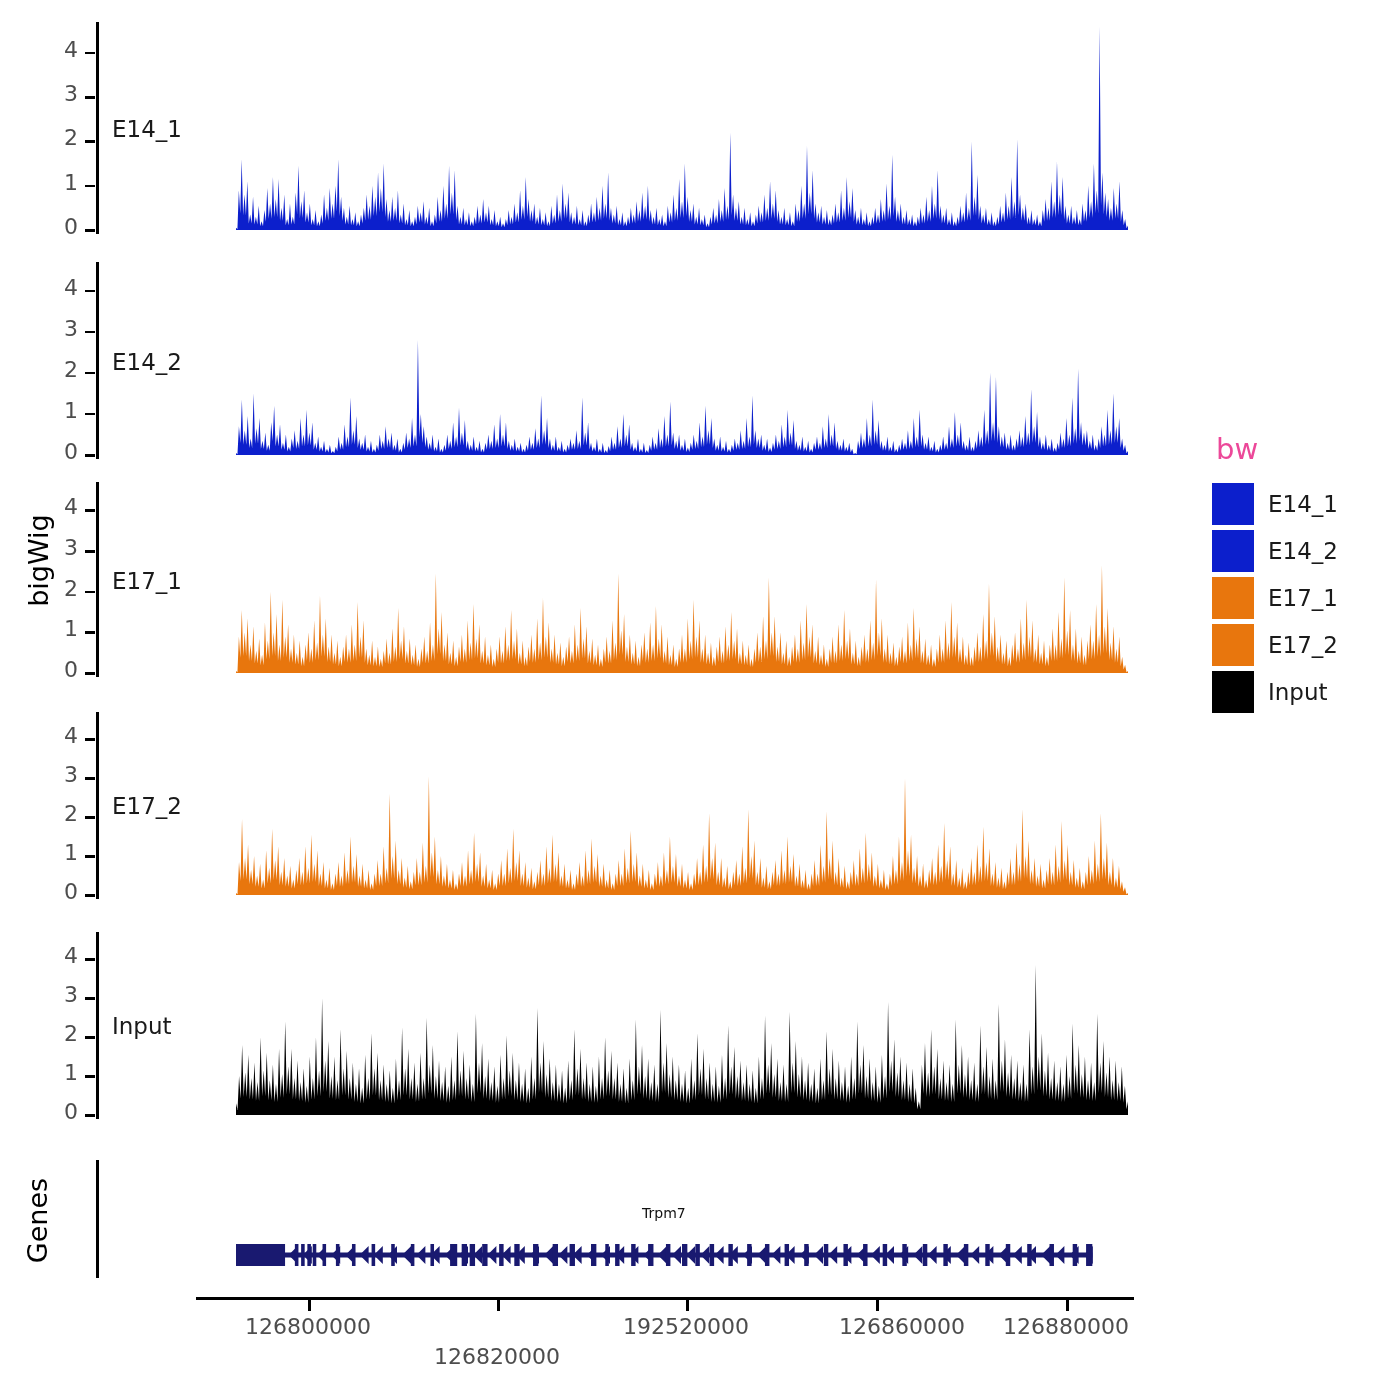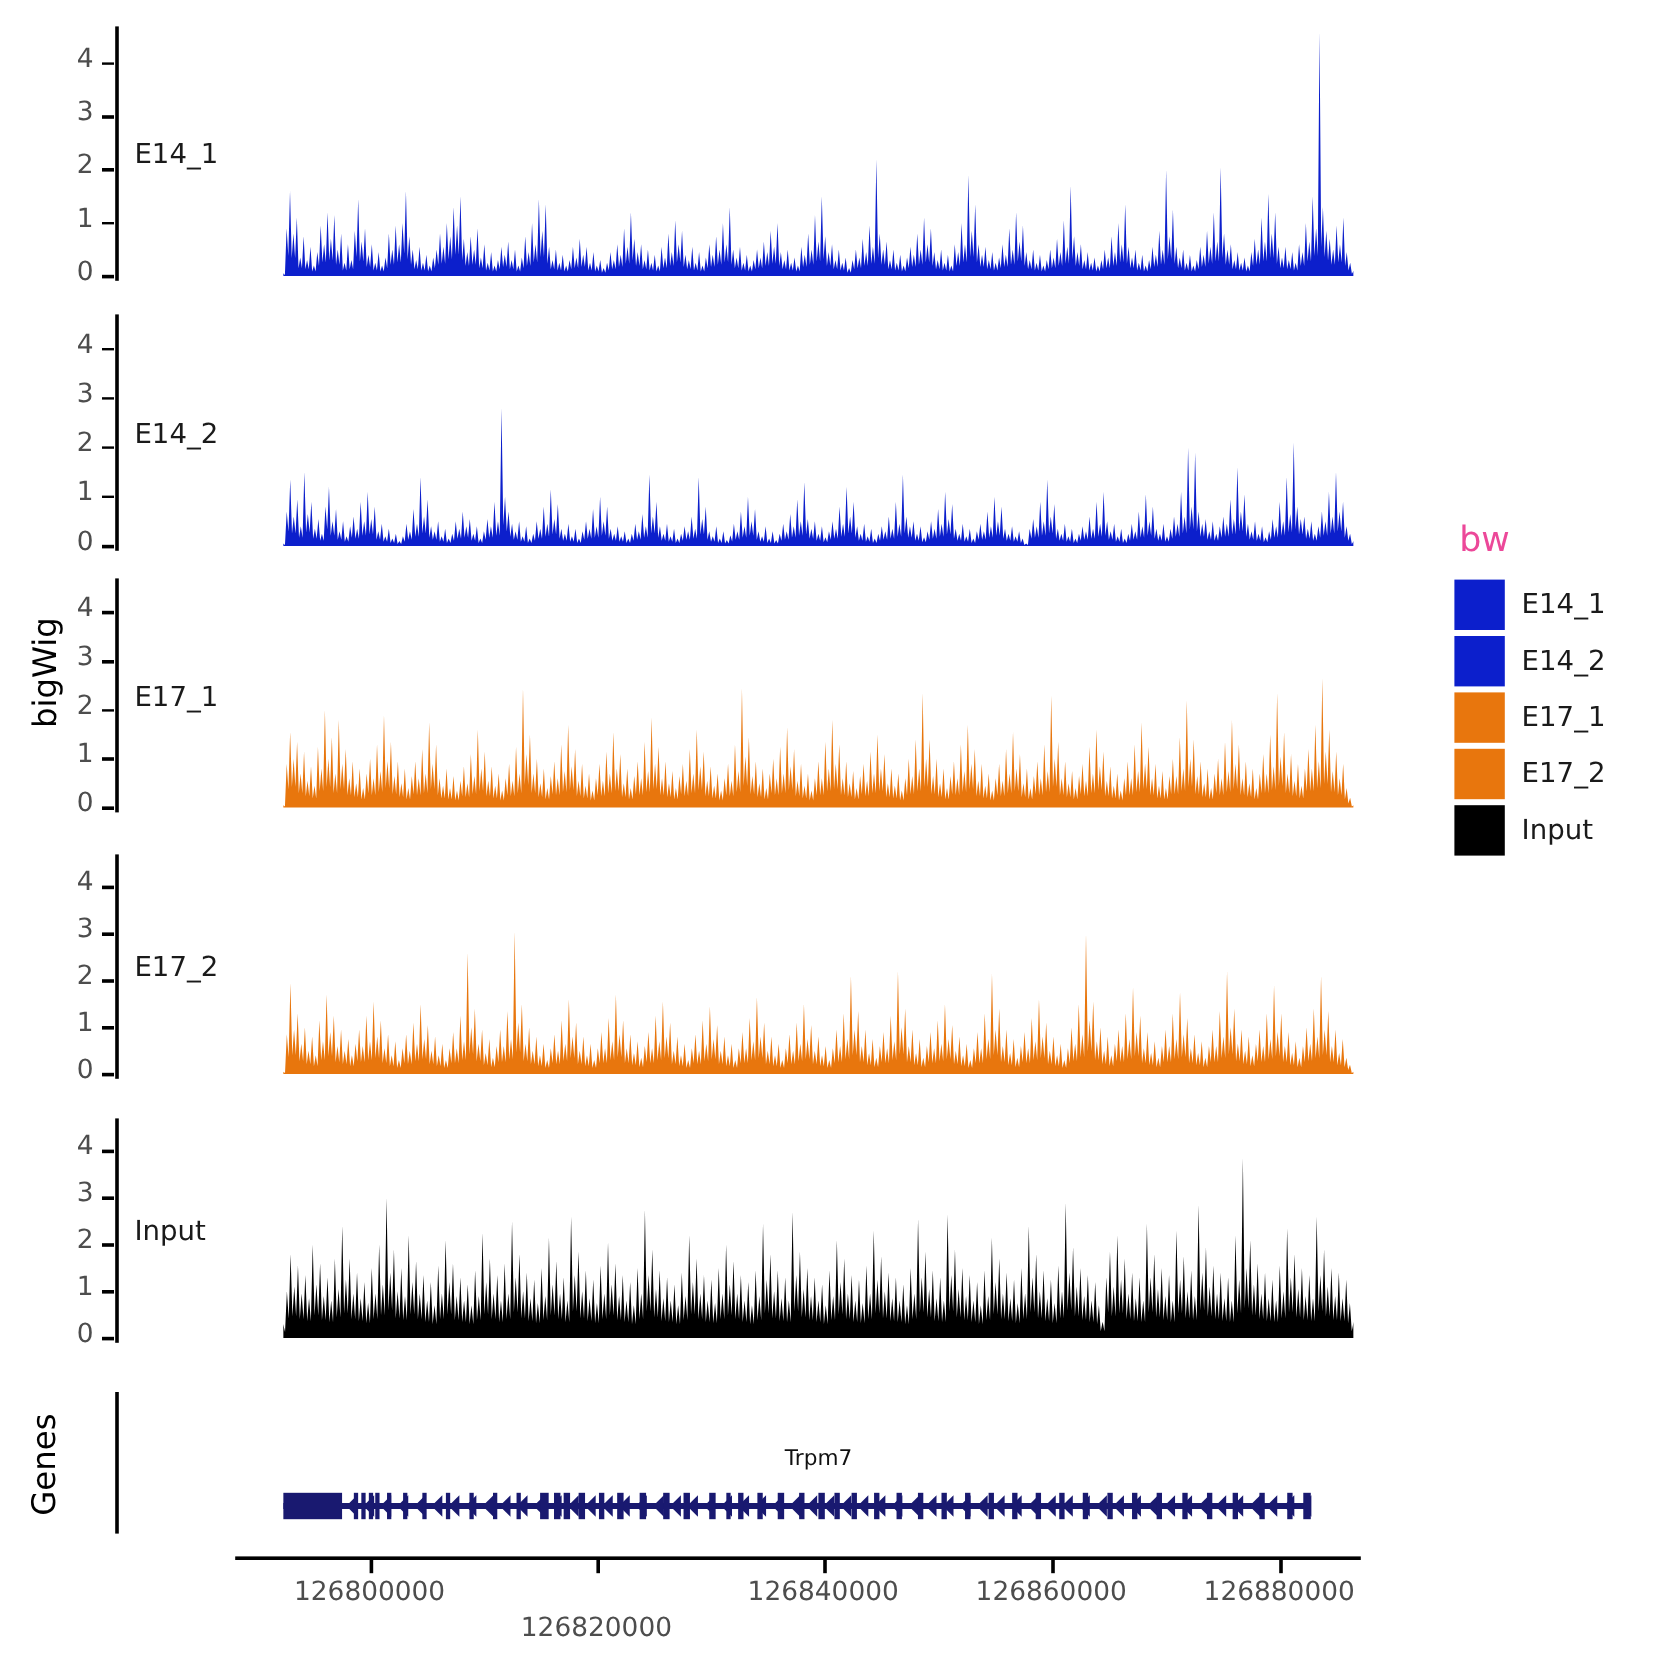--- a/index.html
+++ b/index.html
@@ -40,22 +40,22 @@
     position:absolute; top:1314px; font-size:22px; color:#4d4d4d;
     width:220px; text-align:center; white-space:nowrap;
   }
   #xaxis-title{
     position:absolute; top:1348px; left:196px; width:938px; text-align:center;
     font-size:30px; color:#000;
   }
 
   
   #gene-label{
-    position:absolute; font-size:18px; color:#111; white-space:nowrap;
-    left:642px; top:1205px;margin-left:12px;
+    position:absolute; font-size:14px; color:#111; white-space:nowrap;
+    left:642px; top:1205px;
   }
 
   
   #legend{ position:absolute; left:1212px; top:432px; width:180px; }
   #legend-title{ font-size:29px; color:#ec4899; margin:0 0 14px 4px; }
   .legend-row{ display:flex; align-items:center; height:47px; }
   .legend-key{ width:42px; height:42px; flex:0 0 42px; }
   .legend-text{ font-size:23px; color:#1a1a1a; margin-left:14px; white-space:nowrap; }
 </style>
 </head>
@@ -186,23 +186,23 @@
     </div>
   <div id="gene-label">Trpm7</div>
 
   <div id="xaxis-line"></div>
   <div id="xaxis-host">
       <div class="xtick" style="left: 308px;"></div>
       <div class="xticklab" style="left: 198px;">126800000</div>
       <div class="xtick" style="left: 497px;"></div>
       <div class="xticklab" style="left: 387px; margin-top: 30px;">126820000</div>
       <div class="xtick" style="left: 686px;"></div>
-      <div class="xticklab" style="left: 576px;">126840000</div>
+      <div class="xticklab" style="left: 576px;">192520000</div>
       <div class="xtick" style="left: 876px;"></div>
-      <div class="xticklab" style="left: 766px;">126860000</div>
+      <div class="xticklab" style="left: 792px;">126860000</div>
       <div class="xtick" style="left: 1066px;"></div>
       <div class="xticklab" style="left: 956px;">126880000</div>
     </div>
 
   <div id="legend">
     <div id="legend-title">bw</div>
     <div id="legend-items">
         <div class="legend-row">
           <span class="legend-key" style="background: rgb(12, 31, 204);"></span>
           <span class="legend-text">E14_1</span>

